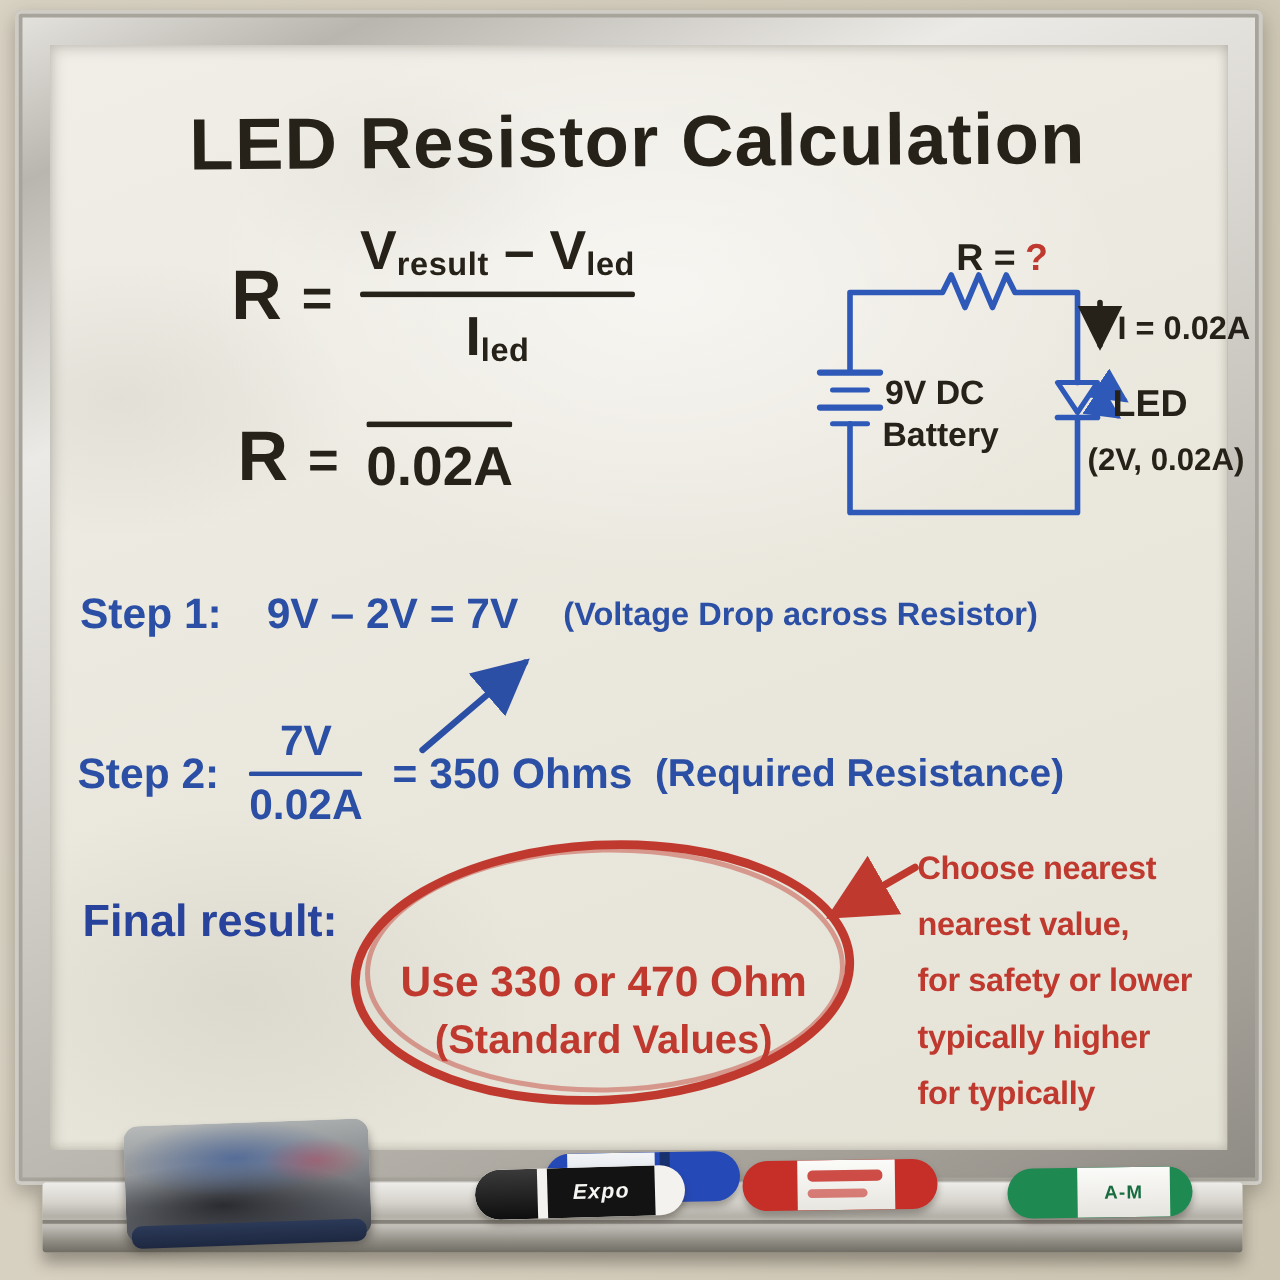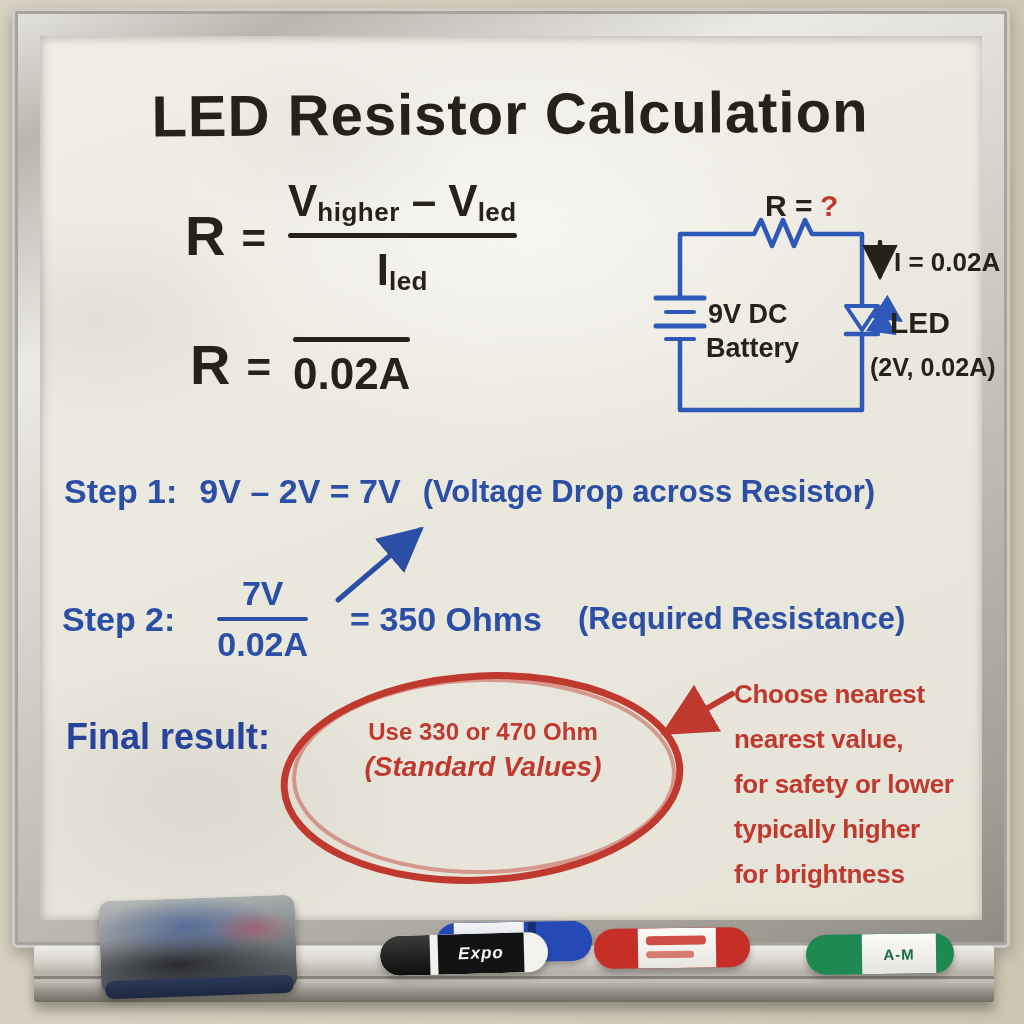--- a/index.html
+++ b/index.html
@@ -43,31 +43,31 @@
   .frac-row{display:flex;align-items:baseline;font-size:44px;white-space:nowrap;}
   .frac .sub{font-size:26px;position:relative;top:5px;letter-spacing:.5px;}
   .frac .minus{margin:0 12px;}
   .frac-bar{align-self:stretch;border-top:5px solid #262219;border-radius:3px;margin:7px 0;}
   .frac-den{display:flex;align-items:baseline;font-size:44px;}
   .blue-frac .frac-bar{border-top:4px solid #2b4fa5;margin:4px 0;}
   .blue-frac .frac-row,.blue-frac .frac-den{font-size:34px;}
 
   
   .step-row{position:absolute;display:flex;align-items:center;white-space:nowrap;font-weight:bold;}
-  .step1{left:64px;top:472px;gap:22px;font-size:34px;}
-  .step1 .note{font-size:31px;}
-  .step2{left:62px;top:574px;gap:36px;font-size:34px;}
+  .step1{left:64px;top:472px;gap:36px;font-size:34px;}
+  .step1 .note{font-size:26px;}
+  .step2{left:62px;top:574px;gap:18px;font-size:34px;}
   .step2 .note{font-size:31px;}
   .final-label{position:absolute;left:66px;top:716px;font-size:36px;font-weight:bold;color:#27439b;white-space:nowrap;}
   .circle-text{
     position:absolute;left:298px;top:716px;width:370px;text-align:center;
     color:#c0392f;font-weight:bold;line-height:1.35;white-space:nowrap;
   }
-  .circle-text .l1{font-size:24px;display:block;}
-  .circle-text .l2{font-size:28px;display:block;font-style:italic;}
+  .circle-text .l1{font-size:34px;display:block;margin-top:48px;}
+  .circle-text .l2{font-size:32px;display:block;}
   .annotation{
     position:absolute;left:734px;top:672px;width:262px;
     color:#c0392f;font-weight:bold;font-size:26px;line-height:45px;letter-spacing:-.3px;
   }
   .annotation span{display:block;white-space:nowrap;}
   svg{position:absolute;overflow:visible;}
   svg text{font-family:"Liberation Sans","DejaVu Sans",sans-serif;font-weight:bold;}
 
   
   .tray{
@@ -120,21 +120,21 @@
   <div class="content">
 
     <div class="title">LED Resistor Calculation</div>
 
     <div class="formula f1">
       <span class="f-lhs">R</span>
       <span class="f-eq">=</span>
       <span class="frac">
         <span class="frac-row">
           <span>V</span>
-            <span class="sub">higher</span>
+            <span class="sub">result</span>
           <span class="minus">–</span>
           <span>V</span>
             <span class="sub">led</span>
         </span>
         <span class="frac-bar"></span>
         <span class="frac-den">
           <span>I</span>
             <span class="sub">led</span>
         </span>
       </span>
@@ -231,21 +231,21 @@
         </marker>
       </defs>
       <line x1="96" y1="12" x2="30" y2="50" stroke="#c0392f" stroke-width="6" stroke-linecap="round" marker-end="url(#arrR)"></line>
     </svg>
 
     <div class="annotation">
       <span>Choose nearest</span>
       <span>nearest value,</span>
       <span>for safety or lower</span>
       <span>typically higher</span>
-      <span>for brightness</span>
+      <span>for typically</span>
     </div>
   </div>
 
   <div class="tray"></div>
 
   <div class="eraser"></div>
 
   <div class="marker m-blue">
     <span class="seg band"></span>
     <span class="seg stripe"></span>

